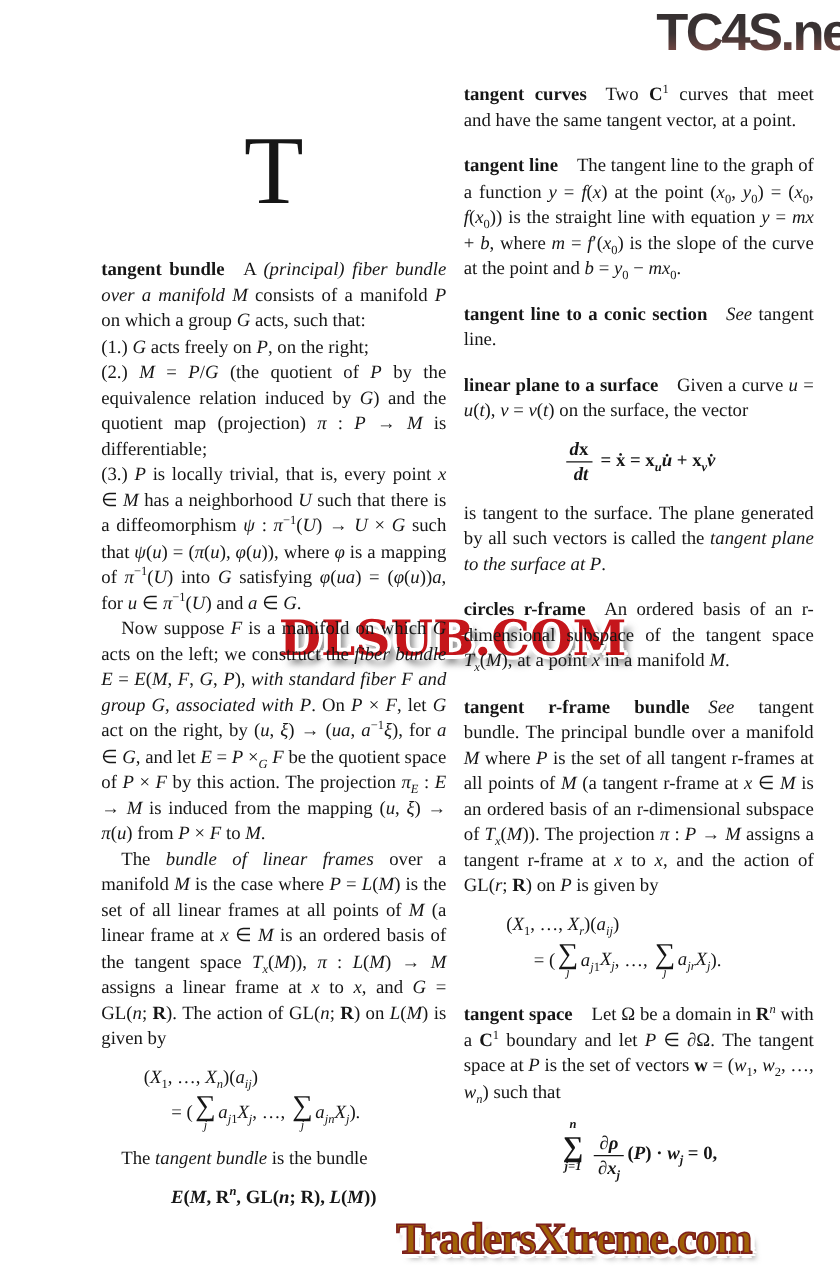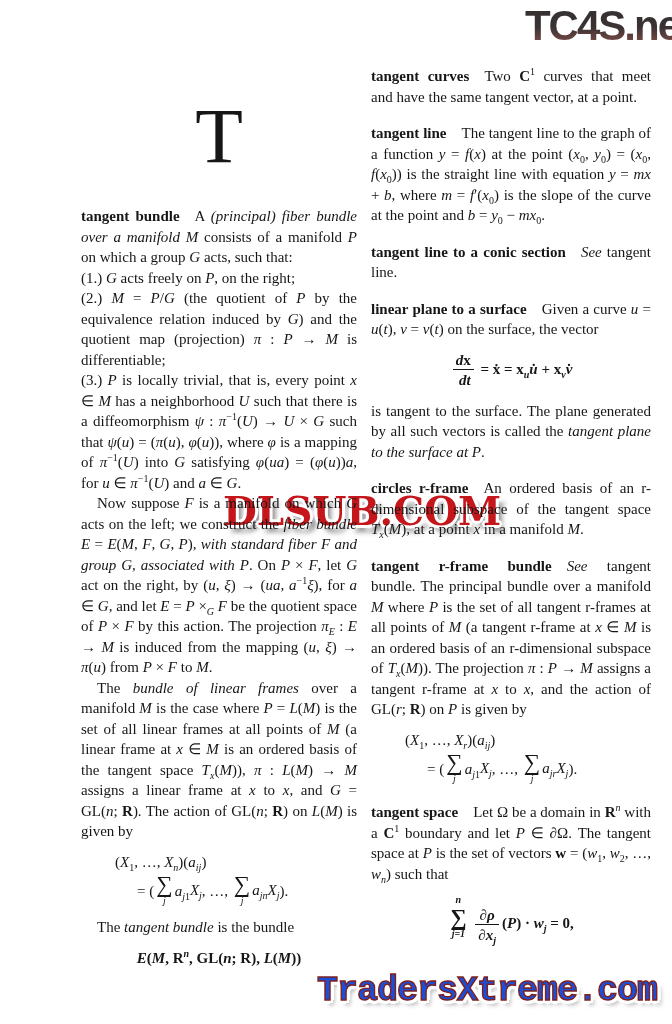--- a/index.html
+++ b/index.html
@@ -31,22 +31,22 @@
   .wm-tc4s{top:2px;right:5px;font-family:"Liberation Sans",sans-serif;font-size:42px;
            letter-spacing:-2px;color:#5a413e;
            background:linear-gradient(180deg,#343030 0%,#3a3233 52%,#95564e 100%);
            -webkit-background-clip:text;background-clip:text;
            -webkit-text-fill-color:transparent;}
   .wm-dlsub{left:199px;top:488px;font-family:"DejaVu Serif",serif;font-size:39px;
             color:#c5161b;letter-spacing:0;
             text-shadow:-2px -2px 0 #fff,2px -2px 0 #fff,-2px 2px 0 #fff,2px 2px 0 #fff,
                         0 -3px 0 #fff,0 3px 0 #fff,-3px 0 0 #fff,3px 0 0 #fff,
                         6px 7px 5px rgba(95,95,95,0.7);text-align:right;}
-  .wm-traders{left:293px;top:971px;font-family:Liberation Mono, monospace;font-size:35px;
-              letter-spacing:-1px;color:#1d4ed8;-webkit-text-stroke:1.4px #7e211d;
+  .wm-traders{left:293px;top:971px;font-family:Liberation Serif, serif;font-size:35px;
+              letter-spacing:-1px;color:#a16207;-webkit-text-stroke:1.4px #7e211d;
               text-shadow:-3px -3px 0 #fff,3px -3px 0 #fff,-3px 3px 0 #fff,3px 3px 0 #fff,
                           0 -4px 0 #fff,0 4px 0 #fff,-4px 0 0 #fff,4px 0 0 #fff,
                           4px 5px 4px rgba(110,110,110,0.55);}
 </style>
 </head>
 <body>
 
 <div class="page">
 
   <div class="wm wm-tc4s">TC4S.net</div>

